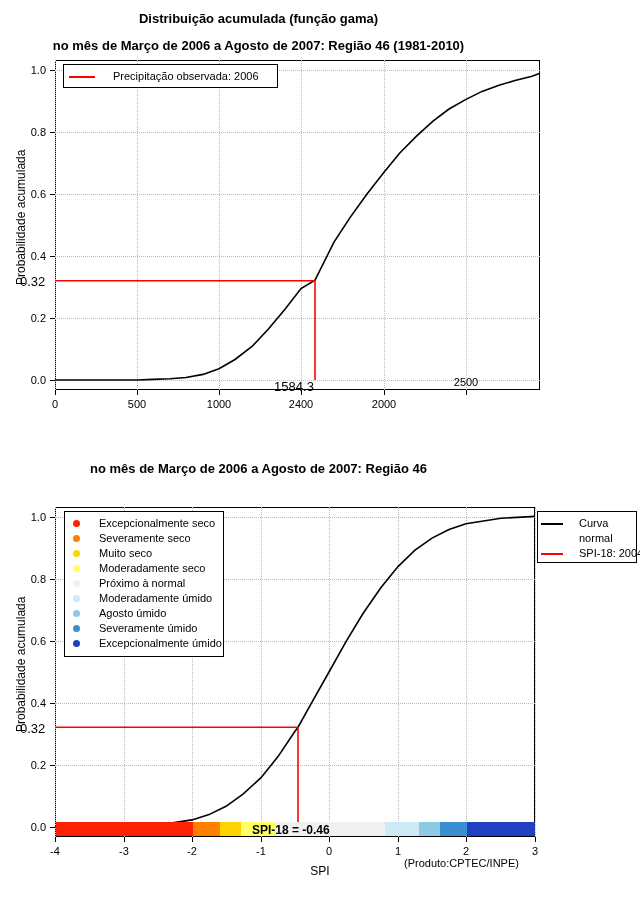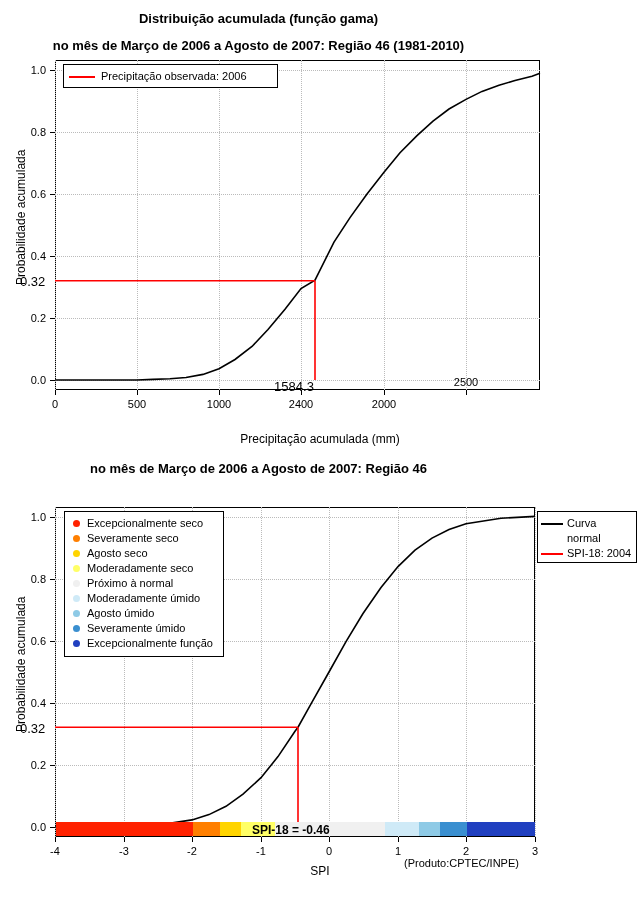--- a/index.html
+++ b/index.html
@@ -133,21 +133,21 @@
     flex: 0 0 26px;
   }
   .legend-dot {
     display: inline-block;
     width: 7px;
     height: 7px;
     border-radius: 50%;
     margin: 0 7px 0 3px;
     flex: 0 0 7px;
   }
-  .legend-text { line-height: 13px; }
+  .legend-text { line-height: 13px; margin-left: 12px; }
 
   
   .hl-label {
     position: absolute;
     font-size: 13px;
     white-space: nowrap;
   }
   .spi-band {
     position: absolute;
     display: flex;
@@ -212,21 +212,20 @@
     <div class="tick-y" style="left:50px;top:132px;"></div>
     <div class="tick-y" style="left:50px;top:70px;"></div>
 
     <div class="ticklabel-y" style="left:20px;top:380px;width:26px;">0.0</div>
     <div class="ticklabel-y" style="left:20px;top:318px;width:26px;">0.2</div>
     <div class="ticklabel-y" style="left:20px;top:256px;width:26px;">0.4</div>
     <div class="ticklabel-y" style="left:20px;top:194px;width:26px;">0.6</div>
     <div class="ticklabel-y" style="left:20px;top:132px;width:26px;">0.8</div>
     <div class="ticklabel-y" style="left:20px;top:70px;width:26px;">1.0</div>
 
-    <div class="axis-title-x" style="top:432px;">Precipitação acumulada (mm)</div>
     <div class="axis-title-y" style="left:14px;top:285px;">Probabilidade acumulada</div>
 
     <svg class="curve" width="640" height="452">
       <polyline fill="none" stroke="#000000" stroke-width="1.6" points="55,380 71,380 88,380 104,380 120,380 137,380 153,379.4 170,378.8 186,377.5 203,374.4 219,368.8 235,359.5 252,346.5 268,329.5 285,309.3 301,288.5 315,280.2 334,242.1 350,217.6 367,194.0 384,172.3 400,152.8 417,135.7 433,121.1 449,109.0 466,99.4 482,91.4 499,85.2 515,80.5 532,76.2 540,73.3"></polyline>
 
       <line x1="55" y1="280.8" x2="315" y2="280.8" stroke="#ff0000" stroke-width="1.6"></line>
       <line x1="315" y1="280.8" x2="315" y2="380" stroke="#ff0000" stroke-width="1.6"></line>
     </svg>
 
     <div class="hl-label" style="left:20px;top:274px;color:#000;">0.32</div>
@@ -326,21 +325,21 @@
       <div class="legend-row">
         <span class="legend-dot" style="background:#ff2200;"></span>
         <span class="legend-text">Excepcionalmente seco</span>
       </div>
       <div class="legend-row">
         <span class="legend-dot" style="background:#ff7f00;"></span>
         <span class="legend-text">Severamente seco</span>
       </div>
       <div class="legend-row">
         <span class="legend-dot" style="background:#ffd400;"></span>
-        <span class="legend-text">Agosto seco</span>
+        <span class="legend-text">Muito seco</span>
       </div>
       <div class="legend-row">
         <span class="legend-dot" style="background:#ffff66;"></span>
         <span class="legend-text">Moderadamente seco</span>
       </div>
       <div class="legend-row">
         <span class="legend-dot" style="background:#f0f0f0;"></span>
         <span class="legend-text">Próximo à normal</span>
       </div>
       <div class="legend-row">
@@ -350,21 +349,21 @@
       <div class="legend-row">
         <span class="legend-dot" style="background:#8ecae6;"></span>
         <span class="legend-text">Agosto úmido</span>
       </div>
       <div class="legend-row">
         <span class="legend-dot" style="background:#3a8fd0;"></span>
         <span class="legend-text">Severamente úmido</span>
       </div>
       <div class="legend-row">
         <span class="legend-dot" style="background:#2040c0;"></span>
-        <span class="legend-text">Excepcionalmente função</span>
+        <span class="legend-text">Excepcionalmente úmido</span>
       </div>
     </div>
 
     <div class="legend-box" style="left:537px;top:59px;width:100px;height:52px;padding:4px 3px;">
       <div class="legend-row">
         <span class="legend-line" style="border-top-color:#000000;width:22px;flex:0 0 22px;margin-right:4px;"></span>
         <span class="legend-text">Curva</span>
       </div>
       <div class="legend-row" style="padding-left:26px;">
         <span class="legend-text">normal</span>

